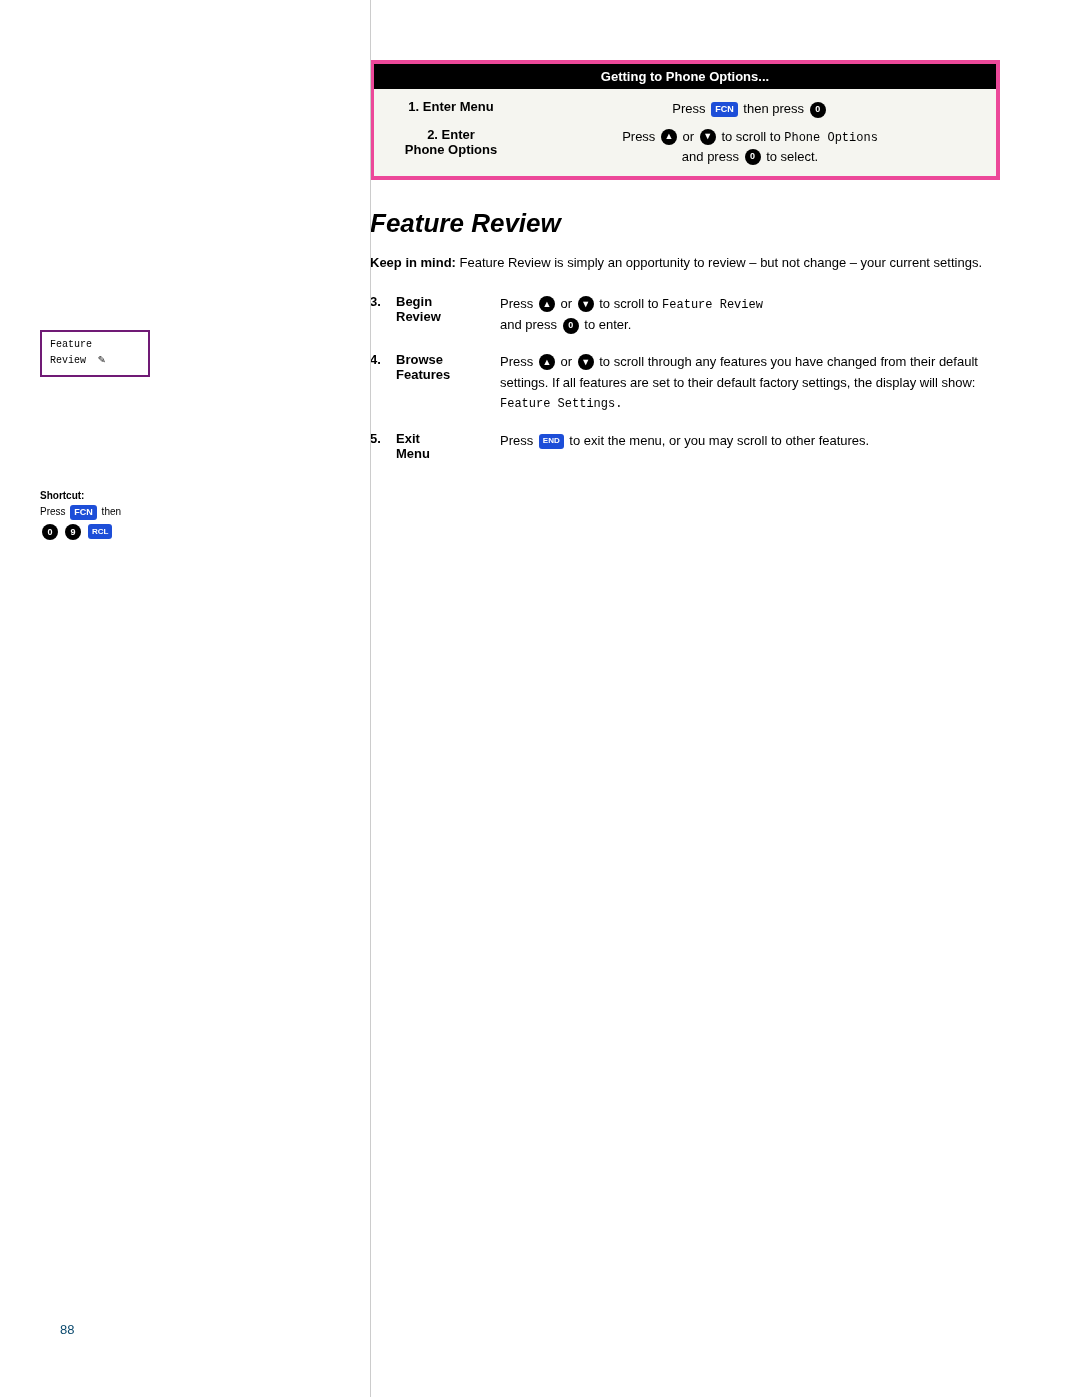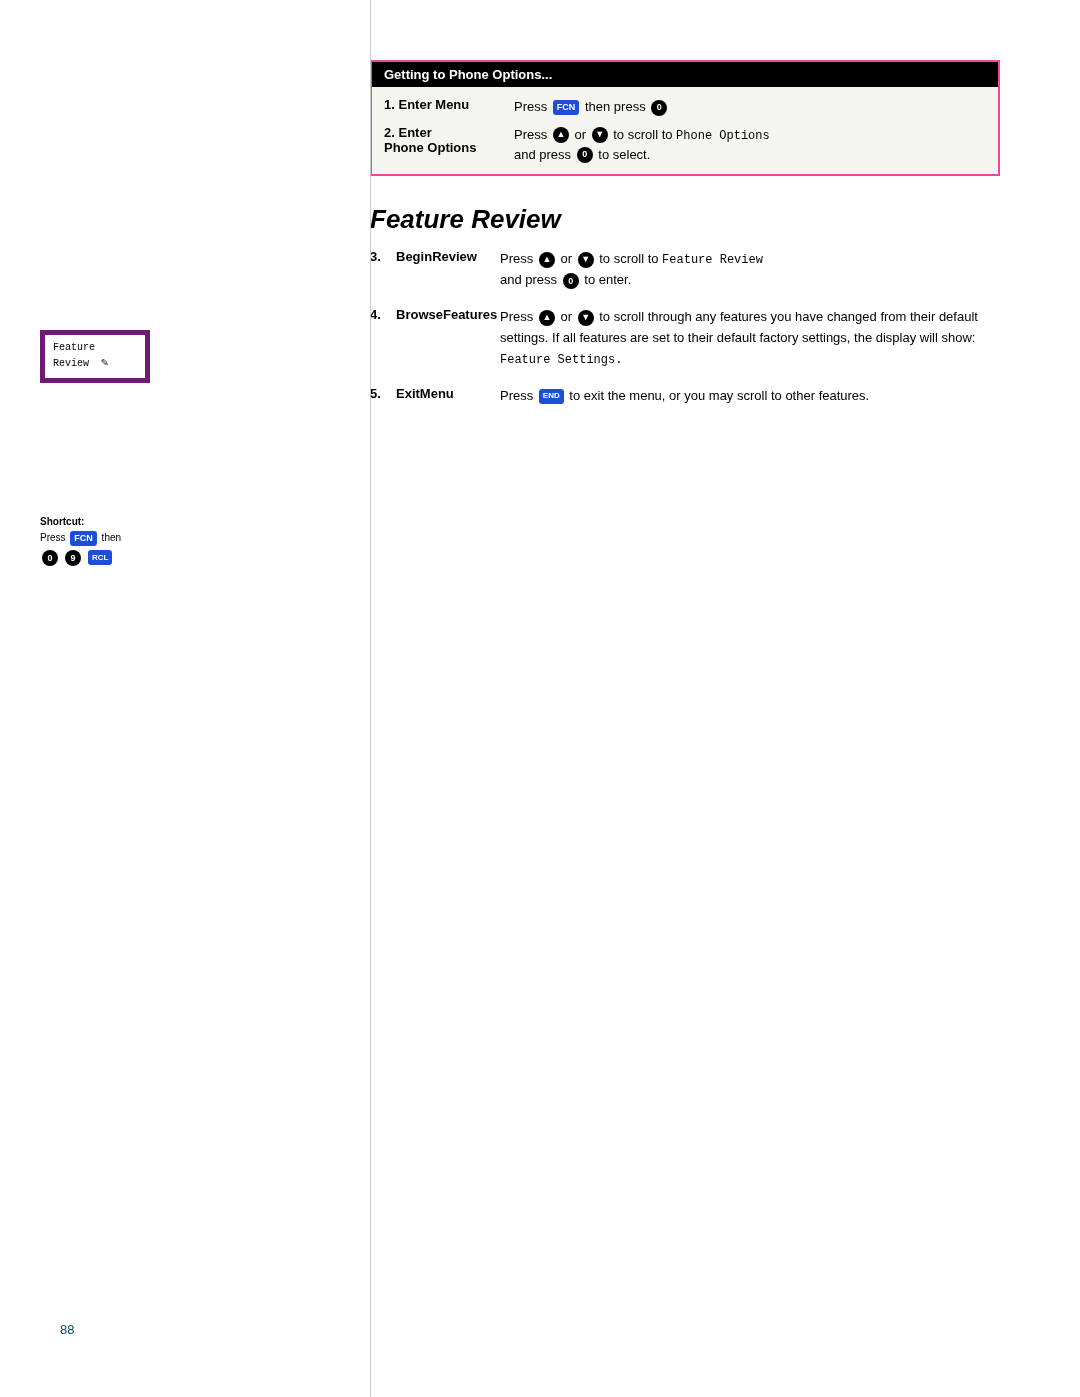--- a/index.html
+++ b/index.html
@@ -32,22 +32,23 @@
 
     
     .main-content {
       margin-left: 370px;
       padding: 60px 60px 60px 0;
       padding-right: 80px;
     }
 
     
     .getting-to-box {
-      border: 2px solid #ec4899;
+      border: 4px solid #ec4899;
       margin-bottom: 28px;
+      text-align: center;
     }
 
     .getting-to-header {
       background: #000000;
       color: #ffffff;
       font-weight: bold;
       font-size: 13px;
       padding: 5px 12px;
     }
 
@@ -192,35 +193,35 @@
       font-size: 13px;
       color: #0c4a6e;
     }
 
     
     .sidebar-feature-box {
       position: absolute;
       top: 330px;
       left: 40px;
       width: 110px;
-      border: 5px solid #701a75;
+      border: 2px solid #701a75;
       background: #fff;
       padding: 6px 8px;
       font-size: 11px;
     }
 
     .sidebar-feature-text {
       font-family: 'Courier New', Courier, monospace;
       font-size: 10px;
       line-height: 1.4;
     }
 
     .sidebar-shortcut {
       position: absolute;
-      top: 516px;
+      top: 490px;
       left: 40px;
       width: 110px;
       font-size: 10px;
     }
 
     .shortcut-label {
       font-weight: bold;
       font-size: 10px;
       margin-bottom: 3px;
     }
@@ -236,21 +237,21 @@
       position: absolute;
       left: 370px;
       top: 0;
       bottom: 0;
       width: 1px;
       background: #ccc;
     }
 
     .step-action-block {
       display: flex;
-      flex-direction: row;
+      flex-direction: column;
     }
   </style>
 </head>
 <body>
 
 <div class="page-container">
 
   <div class="divider-line"></div>
 
   <div class="left-margin">
@@ -307,20 +308,23 @@
             Press <span class="key-circle">▲</span> or <span class="key-circle">▼</span> to scroll to <span class="mono">Phone Options</span><br>
             and press <span class="key-circle">0</span> to select.
           </div>
         </div>
       </div>
     </div>
 
     <h1 class="feature-review-title">Feature Review</h1>
 
 
+    <p class="keep-in-mind">
+      <strong>Keep in mind:</strong><span> Feature Review is simply an opportunity to review – but not change – your current settings.</span>
+    </p>
 
     <div class="steps-list">
 
       <div class="step-row">
         <div class="step-num-label">
           <span class="step-num">3.</span>
           <div class="step-action-block">
             <span class="step-action">Begin</span>
             <span class="step-action-sub">Review</span>
           </div>

